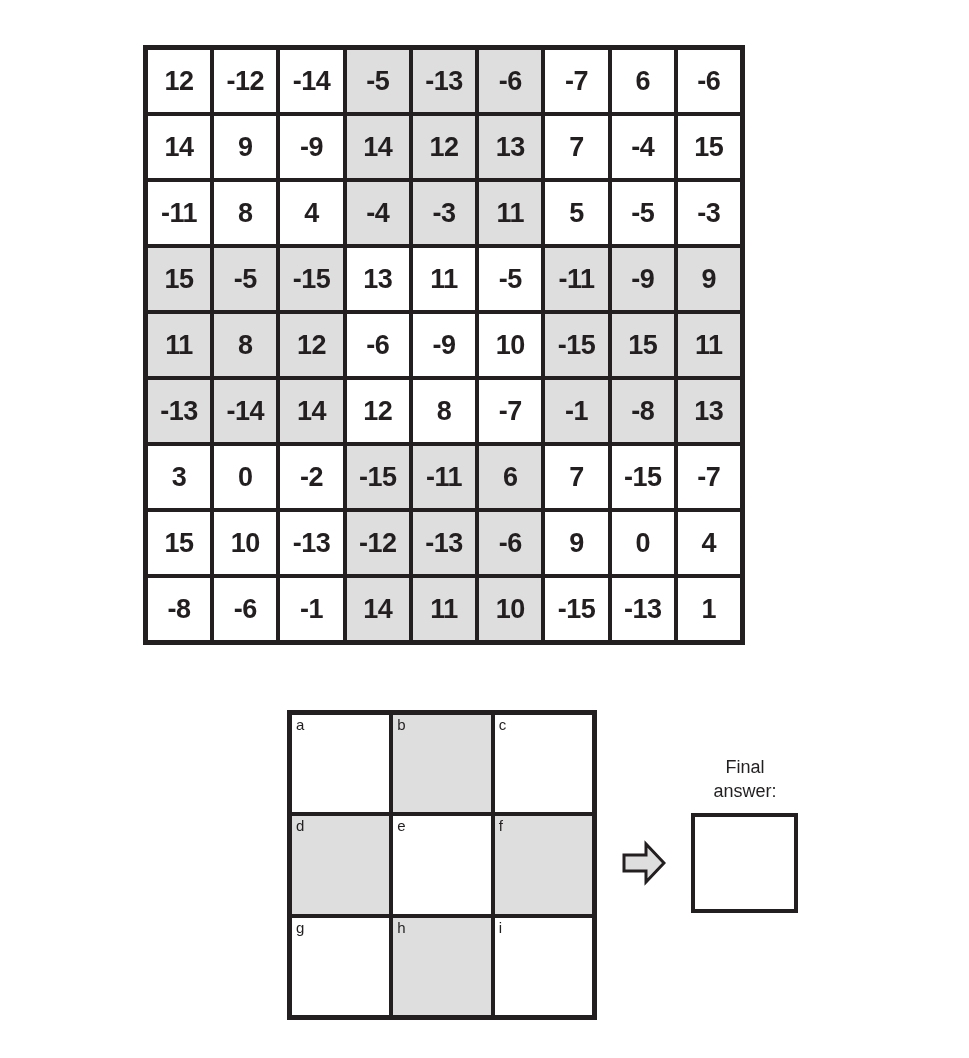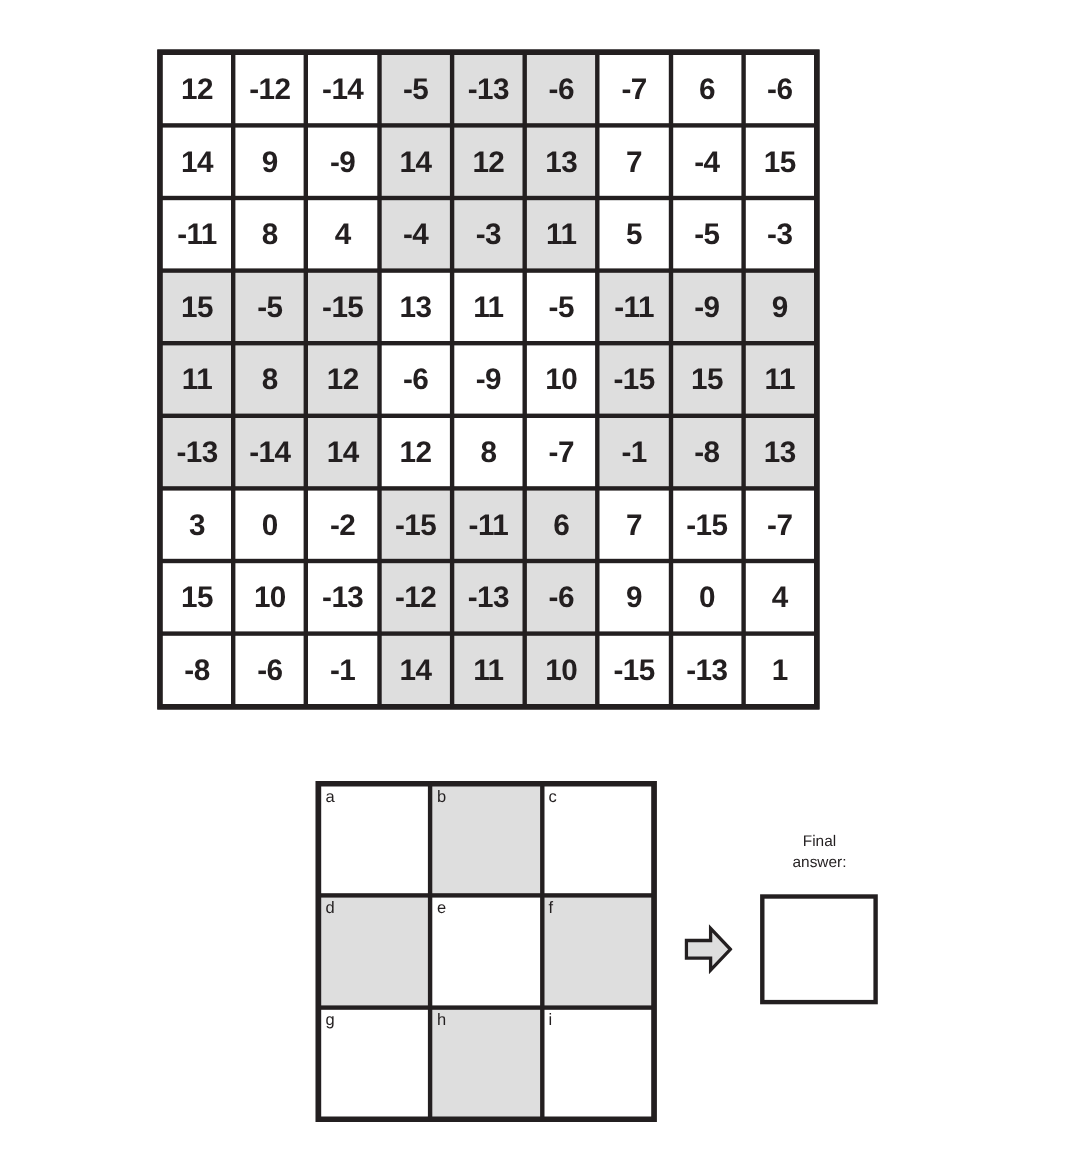--- a/index.html
+++ b/index.html
@@ -95,21 +95,21 @@
     height: 46px;
   }
 
   
   #final-answer-label {
     position: absolute;
     left: 680px;
     top: 755px;
     width: 130px;
     text-align: center;
-    font-size: 14px;
+    font-size: 18px;
     line-height: 1.35;
     color: #231f20;
     white-space: pre-line;
   }
   #final-answer-box {
     position: absolute;
     left: 691px;
     top: 813px;
     width: 107px;
     height: 100px;

